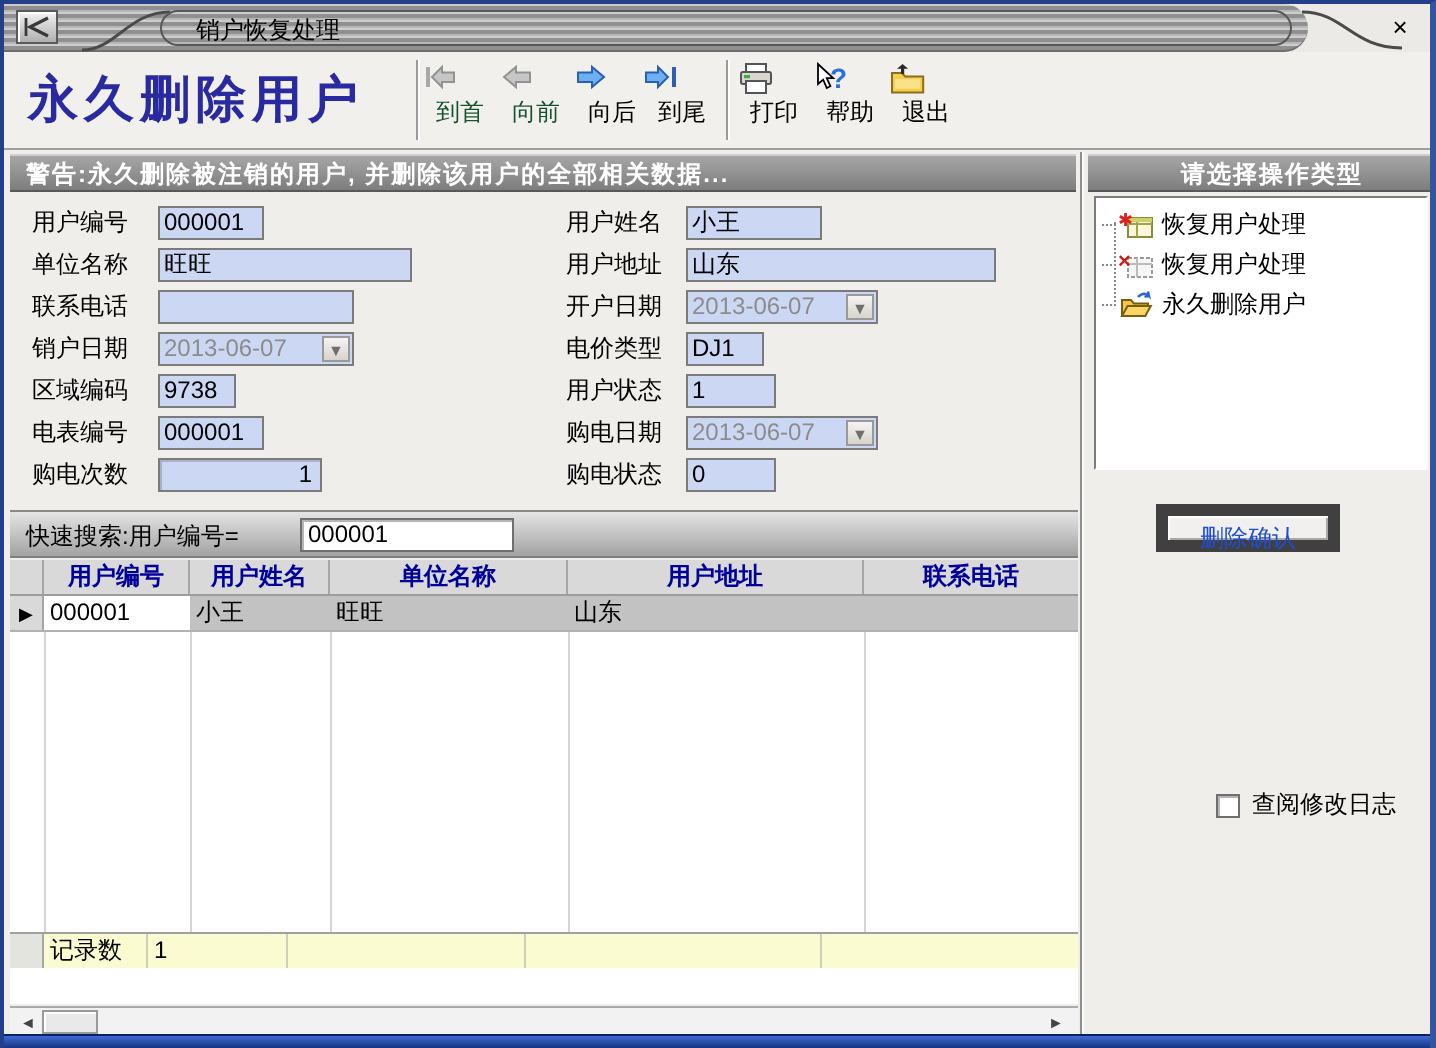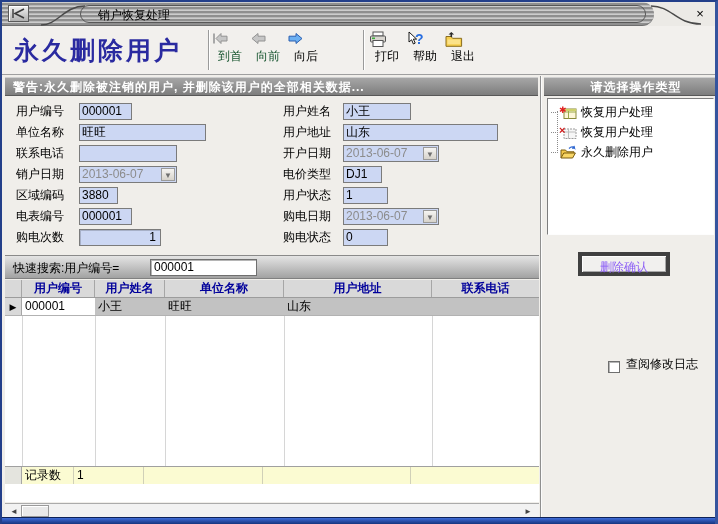--- a/index.html
+++ b/index.html
@@ -88,24 +88,24 @@
   #vsep{left:538px;top:74px;width:2px;height:443px;border-left:1px solid #8f8f8f;border-right:1px solid #fbfbfb;}
   #tree-box{left:545px;top:96px;width:167px;height:137px;background:#fff;
     border:1px solid;border-color:#7d7d7d #fdfdfd #fdfdfd #7d7d7d;box-shadow:1px 1px 0 #fff inset;}
   #tree-vline{position:absolute;left:9px;top:12px;height:42px;border-left:1px dotted #8a8a8a;}
   .titem{position:absolute;left:3px;height:18px;display:flex;align-items:center;cursor:default;}
   .stub{width:7px;border-top:1px dotted #8a8a8a;margin-right:1px;}
   .ticn{width:18px;height:15px;}
   .tlabel{font-size:12px;color:#000;margin-left:4px;white-space:nowrap;}
 
   #confirm-btn{left:576px;top:250px;width:92px;height:24px;background:#f1f0ee;
-    border:4px solid #404040;box-shadow:inset 1px 1px 0 #fdfdfd,inset -1px -1px 0 #a8a8a8;
-    font-size:12px;text-align:center;line-height:22px;color:#8b5cf6;cursor:default;}
-
-  #log-check{left:567px;top:354px;display:flex;align-items:flex-end;cursor:default;padding-left:39px;}
+    border:6px solid #404040;box-shadow:inset 1px 1px 0 #fdfdfd,inset -1px -1px 0 #a8a8a8;
+    font-size:12px;text-align:center;line-height:22px;color:#1d4ed8;cursor:default;}
+
+  #log-check{left:567px;top:392px;display:flex;align-items:center;cursor:default;padding-left:39px;}
   #log-box{width:12px;height:12px;background:#fff;border:1px solid #6f6f6f;
     box-shadow:inset 1px 1px 0 #b5b5b5;}
   #log-label{font-size:12px;color:#000;margin-left:6px;}
 
   
   #frame-bottom{left:0;bottom:0;width:713px;height:7px;
     background:linear-gradient(#3f6cd8,#16347e);border-top:1px solid #0d2258;}
 </style>
 </head>
 <body>
@@ -152,20 +152,29 @@
       </span>
       <span class="tlab">向前</span>
     </div>
     <div class="tbtn abs" style="left:285px">
       <span class="ticn">
         <svg width="18" height="15" viewBox="0 0 18 15">
           <path d="M2 5.2 h7 V2.5 l6 5 -6 5 V10 H2 z" fill="#6cb0f2" stroke="#2b5fb0"></path>
         </svg>
       </span>
       <span class="tlab">向后</span>
+    </div>
+    <div class="tbtn abs" style="left:320px">
+      <span class="ticn">
+        <svg width="18" height="15" viewBox="0 0 18 15">
+          <path d="M1 5.2 h6 V2.5 l5 5 -5 5 V10 H1 z" fill="#6cb0f2" stroke="#2b5fb0"></path>
+          <rect x="14" y="2.5" width="2" height="10" fill="#2b5fb0"></rect>
+        </svg>
+      </span>
+      <span class="tlab">到尾</span>
     </div>
 
     <div class="tsep abs" style="left:361px"></div>
 
     <div class="tbtn abs" style="left:366px">
       <span class="ticn">
         <svg width="20" height="17" viewBox="0 0 20 17">
           <rect x="5" y="1" width="10" height="4" fill="#fff" stroke="#555"></rect>
           <rect x="2.5" y="5" width="15" height="6" rx="1" fill="#d9d6d0" stroke="#555"></rect>
           <rect x="5" y="9.5" width="10" height="6" fill="#fff" stroke="#555"></rect>
@@ -203,21 +212,21 @@
   <div class="lbl abs" style="left:14px;top:122px">单位名称</div>
   <div class="fld abs" style="left:77px;top:122px;width:127px">旺旺</div>
   <div class="lbl abs" style="left:14px;top:143px">联系电话</div>
   <div class="fld abs" style="left:77px;top:143px;width:98px"></div>
   <div class="lbl abs" style="left:14px;top:164px">销户日期</div>
   <div class="fld combo abs" style="left:77px;top:164px;width:98px">
     <span>2013-06-07</span>
     <span class="dd">▼</span>
   </div>
   <div class="lbl abs" style="left:14px;top:185px">区域编码</div>
-  <div class="fld abs" style="left:77px;top:185px;width:39px">3880</div>
+  <div class="fld abs" style="left:77px;top:185px;width:39px">9738</div>
   <div class="lbl abs" style="left:14px;top:206px">电表编号</div>
   <div class="fld abs" style="left:77px;top:206px;width:53px">000001</div>
   <div class="lbl abs" style="left:14px;top:227px">购电次数</div>
   <div class="fld num abs" style="left:77px;top:227px;width:82px">1</div>
 
   <div class="lbl abs" style="left:281px;top:101px">用户姓名</div>
   <div class="fld abs" style="left:341px;top:101px;width:68px">小王</div>
   <div class="lbl abs" style="left:281px;top:122px">用户地址</div>
   <div class="fld abs" style="left:341px;top:122px;width:155px">山东</div>
   <div class="lbl abs" style="left:281px;top:143px">开户日期</div>

